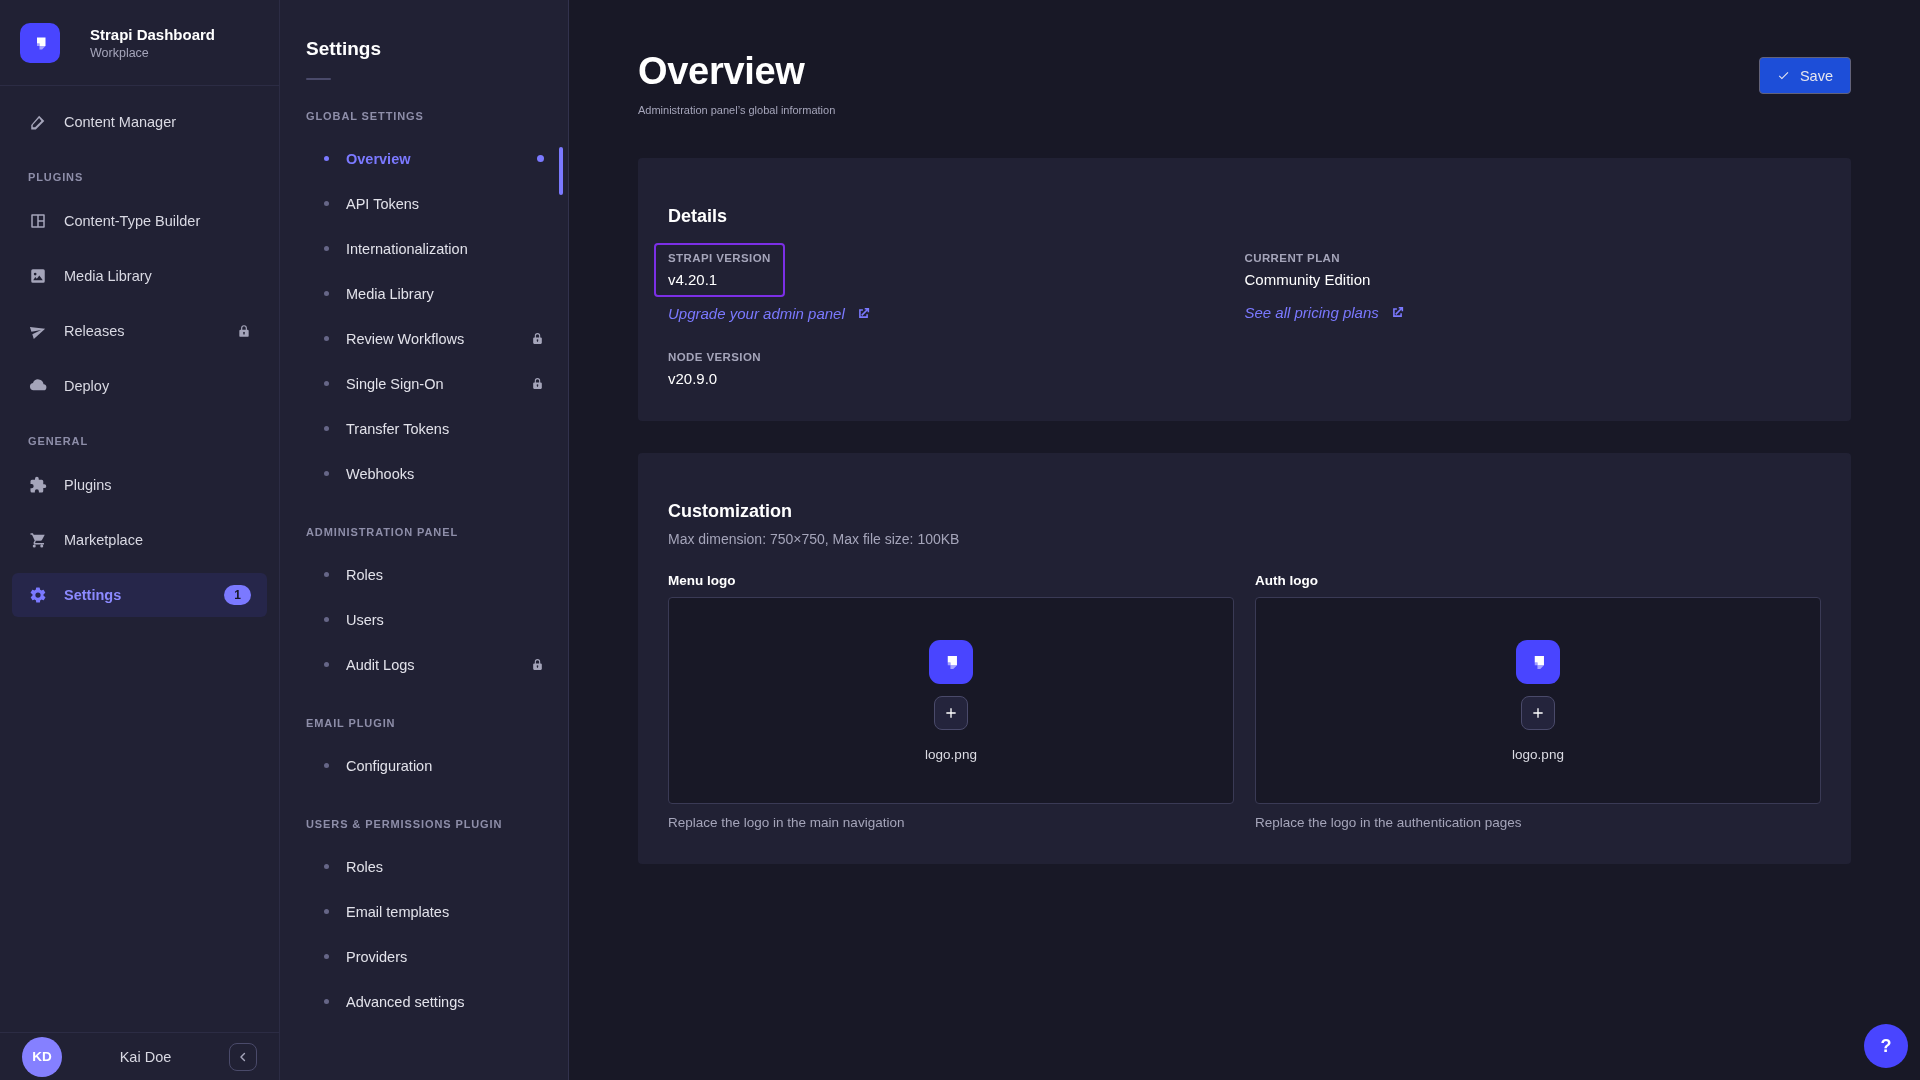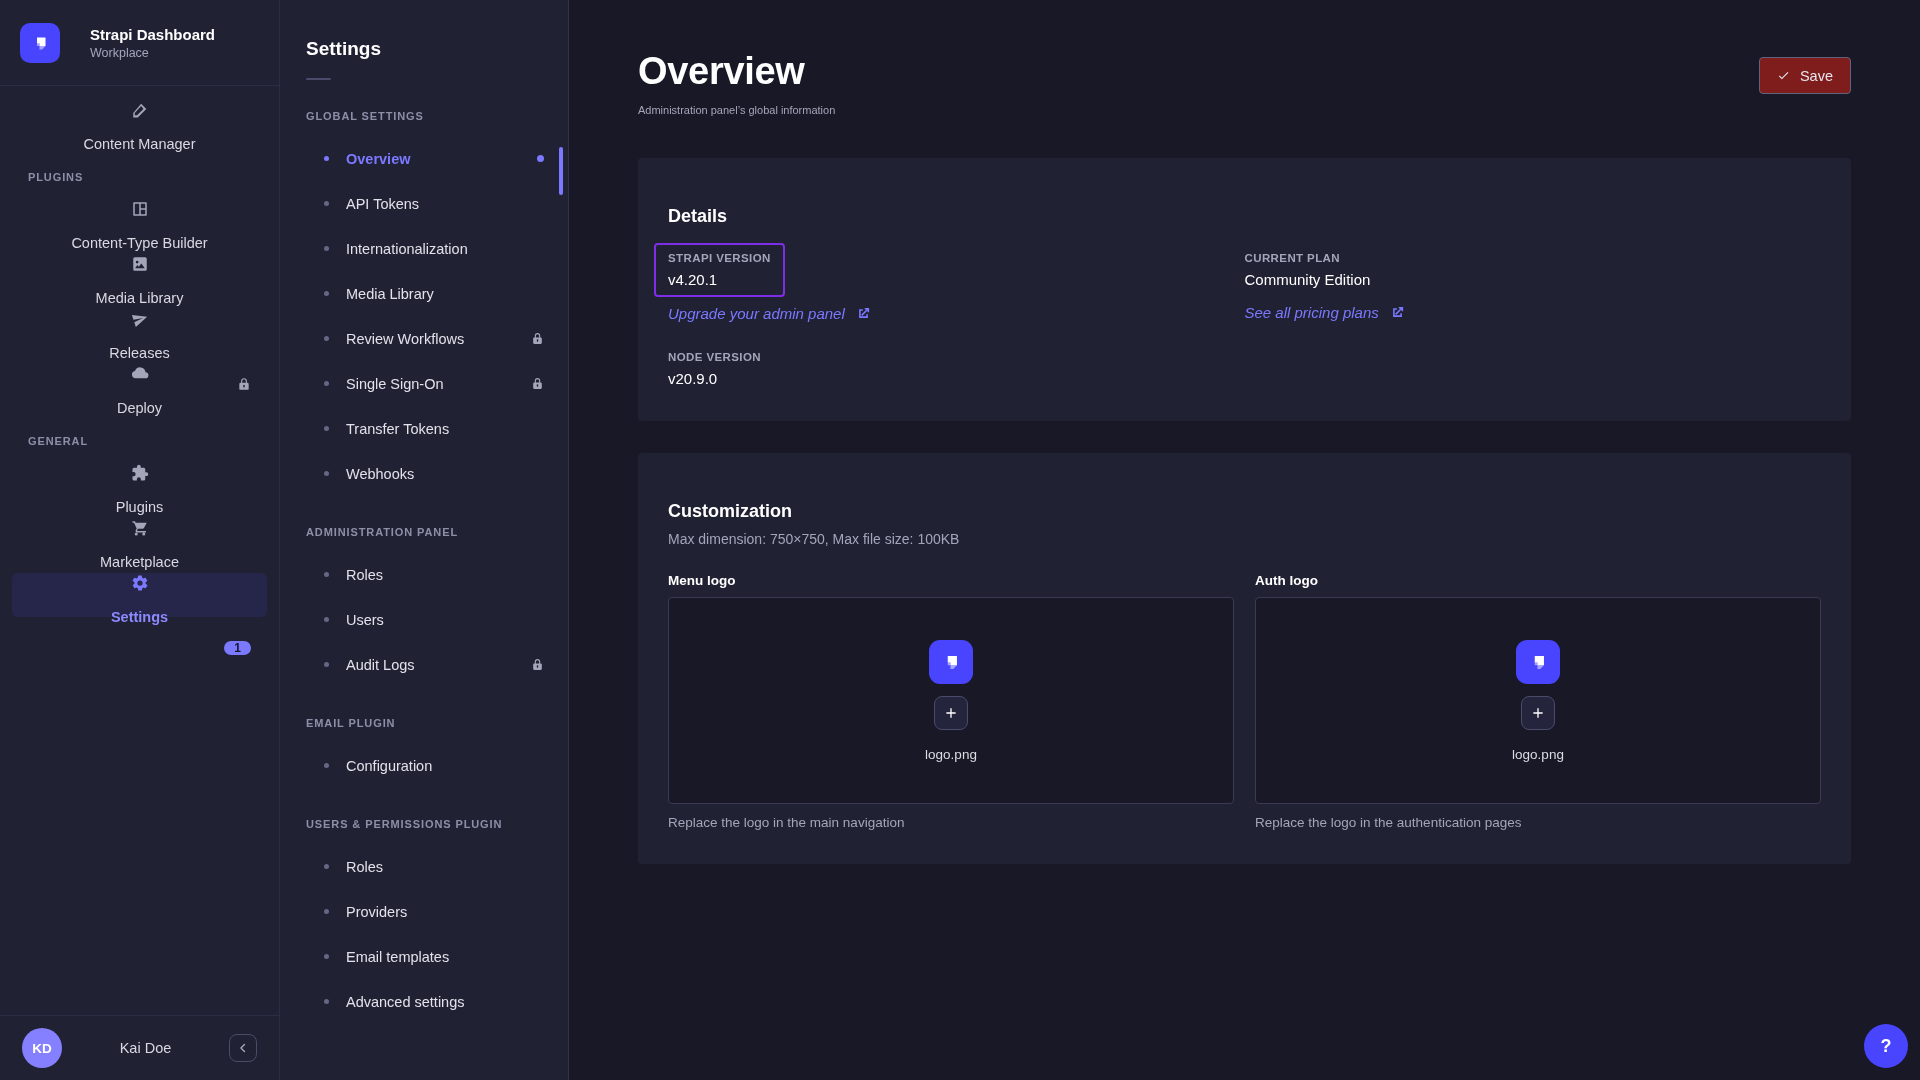--- a/index.html
+++ b/index.html
@@ -25,39 +25,39 @@
     width:40px; height:40px; border-radius:10px; background:#4945ff;
     display:grid; place-items:center; flex:none;
   }
   .brand-title { font-size:15px; font-weight:700; color:#fff; }
   .brand-sub { font-size:12.5px; color:#a5a5ba; margin-top:3px; }
 
   .side-nav { flex:1; padding:14px 12px 0 12px; }
   .side-item {
     display:flex; align-items:center; gap:16px; height:44px;
     padding:0 16px; border-radius:6px; color:#d9d9e3; font-size:14.5px;
-    margin-bottom:11px; cursor:pointer;flex-direction:column;
+    margin-bottom:11px; cursor:pointer;
   }
   .side-item .ic { width:20px; height:20px; color:#a5a5ba; flex:none; display:grid; place-items:center; }
   .side-item.active { background:#26264a; color:#8c8aff; font-weight:700; }
   .side-item.active .ic { color:#7b79ff; }
   .side-section-label {
     font-size:11px; font-weight:700; letter-spacing:.9px; color:#8e8ea9;
     padding:0 16px; margin:27px 0 16px 0;
   }
   .ml-auto { margin-left:auto; }
   .badge {
     margin-left:auto; min-width:27px; height:20px; padding:0 8px;
     border-radius:11px; background:#7b79ff; color:#181826;
     font-size:12px; font-weight:700; display:grid; place-items:center;
   }
   .lock { color:#a5a5ba; display:grid; place-items:center; }
 
   .side-footer {
-    height:65px; border-top:1px solid #2c2c44;
+    height:48px; border-top:1px solid #2c2c44;
     display:flex; align-items:center; justify-content:space-between;
     padding:0 22px 0 22px;
   }
   .avatar {
     width:40px; height:40px; border-radius:50%; background:#8580ff;
     color:#fff; font-size:13.5px; font-weight:700;
     display:grid; place-items:center; cursor:pointer;
   }
   .user-name { color:#d9d9e3; font-size:14.5px; cursor:pointer; }
   .collapse-btn {
@@ -93,21 +93,21 @@
     background:#7b79ff; border-radius:2px; cursor:pointer;
   }
 
   
   .main { flex:1; padding:0 69px; position:relative; }
   .main-header { display:flex; justify-content:space-between; align-items:flex-start; padding-top:50px; }
   .page-title { font-size:38px; font-weight:700; letter-spacing:-.3px; color:#fff; }
   .page-sub { font-size:11px; color:#a5a5ba; margin-top:11px; }
   .save-btn {
     display:flex; align-items:center; gap:10px; height:37px; padding:0 17px;
-    margin-top:7px; background:#7f1d1d; border:1px solid #62627a; border-radius:4px;
+    margin-top:7px; background:#1d4ed8; border:1px solid #62627a; border-radius:4px;
     color:#e6e6ef; font-size:14.5px; cursor:pointer;
   }
 
   .card { background:#212134; border-radius:4px; padding:48px 30px 34px 30px; }
   .details-card { margin-top:42px; }
   .card-title { font-size:18px; font-weight:700; color:#fff; }
   .details-grid { display:grid; grid-template-columns:1fr 1fr; margin-top:25px; }
   .field-label { font-size:11.5px; font-weight:700; letter-spacing:.4px; color:#a5a5ba; }
   .field-value { font-size:15px; color:#fff; margin-top:7px; }
   .annotated { position:relative; display:inline-block; }
@@ -339,25 +339,25 @@
       <span>Configuration</span>
     </div>
 
     <div class="subnav-section-label">USERS &amp; PERMISSIONS PLUGIN</div>
     <div class="subnav-item">
       <span class="dot"></span>
       <span>Roles</span>
     </div>
     <div class="subnav-item">
       <span class="dot"></span>
+      <span>Email templates</span>
+    </div>
+    <div class="subnav-item">
+      <span class="dot"></span>
       <span>Providers</span>
-    </div>
-    <div class="subnav-item">
-      <span class="dot"></span>
-      <span>Email templates</span>
     </div>
     <div class="subnav-item">
       <span class="dot"></span>
       <span>Advanced settings</span>
     </div>
 
     <div class="scroll-indicator"></div>
   </aside>
 
   <main class="main">

